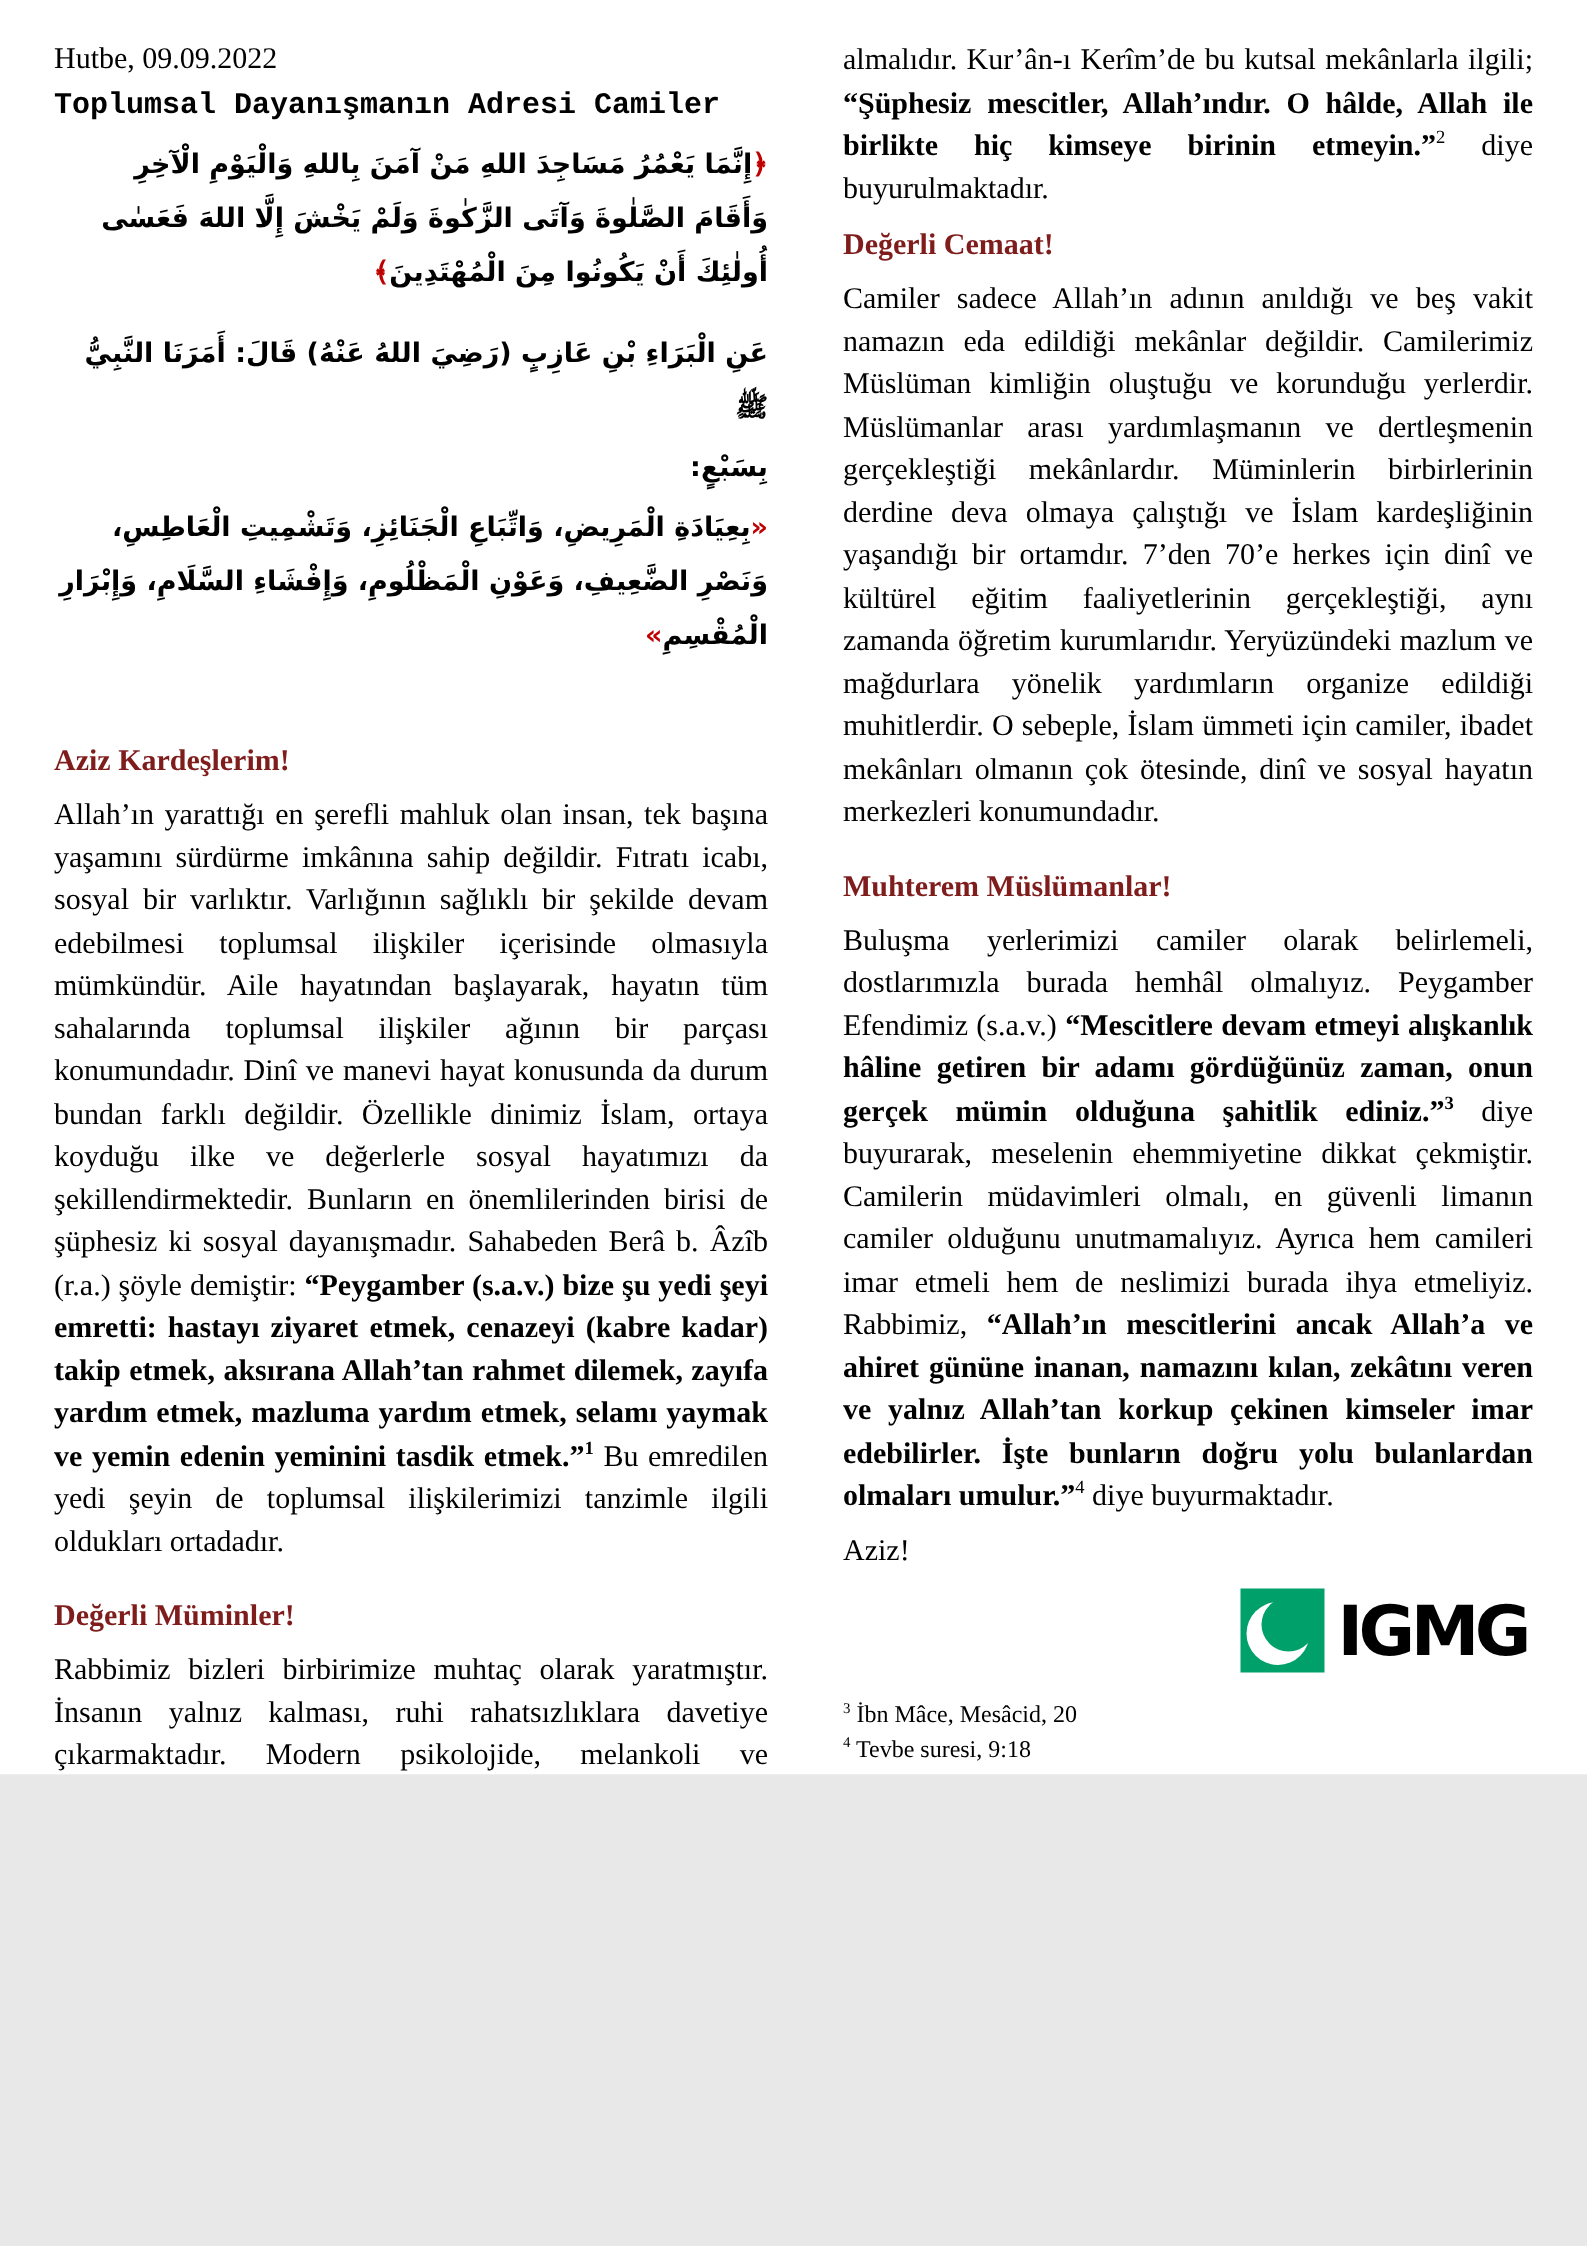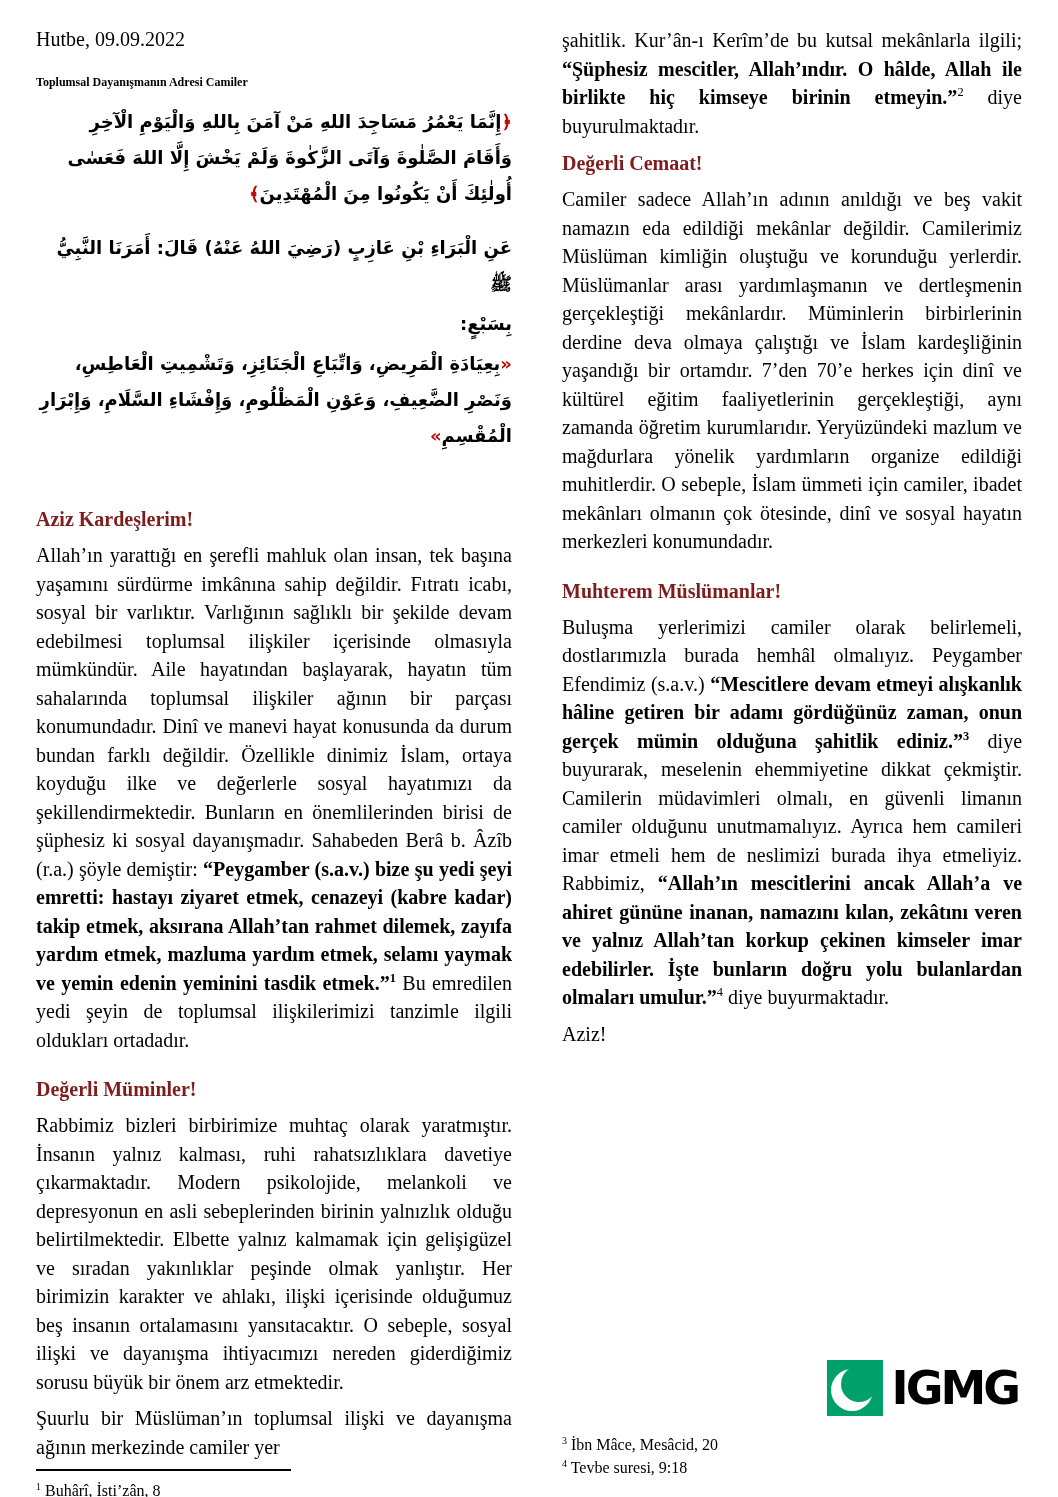--- a/index.html
+++ b/index.html
@@ -1,29 +1,29 @@
 <!DOCTYPE html>
 <html lang="tr" style="--heading-color: #7F1D1D; --accent-red: #C00000;"><head>
 <meta charset="utf-8">
 <style>
   html,body{margin:0;padding:0;background:#e8e8e8;}
   .page{
-    width:1058px;height:1497px;background:#ffffff;position:relative;
+    width:1058px;height:1183px;background:#ffffff;position:relative;
     font-family:"Liberation Serif", serif;color:#000;box-sizing:border-box;
     margin:0 auto;overflow:hidden;
   }
   .cols{
     display:flex;gap:50px;box-sizing:border-box;
     padding:26px 36px 18px 36px;height:100%;
   }
   .col{display:flex;flex-direction:column;box-sizing:border-box;}
   .col-left{width:476px;}
   .col-right{width:460px;}
   .dateline{font-size:20px;line-height:27px;margin:0;}
-  .doc-title{font-size:12px;line-height:27px;font-weight:bold;margin:16px 0 4px 0;}
+  .doc-title{font-size:20px;line-height:27px;font-weight:bold;margin:4px 0 4px 0;font-family:Liberation Mono, monospace;}
   .ar{
     font-family:"DejaVu Sans", sans-serif;direction:rtl;unicode-bidi:embed;
     text-align:right;font-weight:bold;font-size:18px;line-height:36px;
     margin:4px 0 0 0;
   }
   .ar .red{color:var(--accent-red,#C00000);}
   .ar-verse{margin-bottom:14px;}
   .ar-hadith{margin-bottom:10px;}
   .heading{
     font-size:20px;line-height:27px;font-weight:bold;
@@ -75,21 +75,21 @@
       <p class="body"><span>Şuurlu bir Müslüman’ın toplumsal ilişki ve dayanışma ağının merkezinde camiler yer</span></p>
 
       <div class="fnblock">
         <div class="fnsep"></div>
         <p class="fn"><sup>1</sup> <span>Buhârî, İsti’zân, 8</span></p>
         <p class="fn"><sup>2</sup> <span>Cin suresi, 72:18</span></p>
       </div>
     </div>
 
     <div class="col col-right">
-      <p class="body"><span>şahitlik. Kur’ân-ı Kerîm’de bu kutsal mekânlarla ilgili; </span><span class="b">“Şüphesiz mescitler, Allah’ındır. O hâlde, Allah ile birlikte hiç kimseye birinin etmeyin.”</span><sup>2</sup><span> diye buyurulmaktadır.</span></p>
+      <p class="body"><span>almalıdır. Kur’ân-ı Kerîm’de bu kutsal mekânlarla ilgili; </span><span class="b">“Şüphesiz mescitler, Allah’ındır. O hâlde, Allah ile birlikte hiç kimseye birinin etmeyin.”</span><sup>2</sup><span> diye buyurulmaktadır.</span></p>
 
       <h2 class="heading" style="margin-top:2px;">Değerli Cemaat!</h2>
       <p class="body"><span>Camiler sadece Allah’ın adının anıldığı ve beş vakit namazın eda edildiği mekânlar değildir. Camilerimiz Müslüman kimliğin oluştuğu ve korunduğu yerlerdir. Müslümanlar arası yardımlaşmanın ve dertleşmenin gerçekleştiği mekânlardır. Müminlerin birbirlerinin derdine deva olmaya çalıştığı ve İslam kardeşliğinin yaşandığı bir ortamdır. 7’den 70’e herkes için dinî ve kültürel eğitim faaliyetlerinin gerçekleştiği, aynı zamanda öğretim kurumlarıdır. Yeryüzündeki mazlum ve mağdurlara yönelik yardımların organize edildiği muhitlerdir. O sebeple, İslam ümmeti için camiler, ibadet mekânları olmanın çok ötesinde, dinî ve sosyal hayatın merkezleri konumundadır.</span></p>
 
       <h2 class="heading">Muhterem Müslümanlar!</h2>
       <p class="body"><span>Buluşma yerlerimizi camiler olarak belirlemeli, dostlarımızla burada hemhâl olmalıyız. Peygamber Efendimiz (s.a.v.) </span><span class="b">“Mescitlere devam etmeyi alışkanlık hâline getiren bir adamı gördüğünüz zaman, onun gerçek mümin olduğuna şahitlik ediniz.”</span><sup class="b">3</sup><span> diye buyurarak, meselenin ehemmiyetine dikkat çekmiştir. Camilerin müdavimleri olmalı, en güvenli limanın camiler olduğunu unutmamalıyız. Ayrıca hem camileri imar etmeli hem de neslimizi burada ihya etmeliyiz. Rabbimiz, </span><span class="b">“Allah’ın mescitlerini ancak Allah’a ve ahiret gününe inanan, namazını kılan, zekâtını veren ve yalnız Allah’tan korkup çekinen kimseler imar edebilirler. İşte bunların doğru yolu bulanlardan olmaları umulur.”</span><sup>4</sup><span> diye buyurmaktadır.</span></p>
 
       <p class="body amin">Aziz!</p>
 
       <div class="logo">

